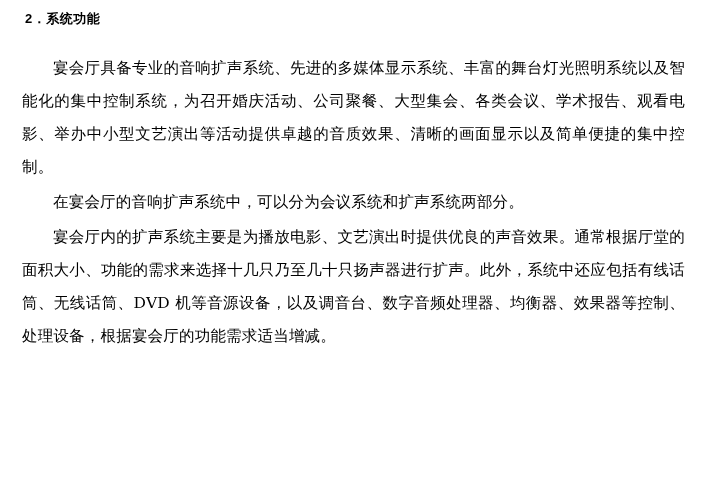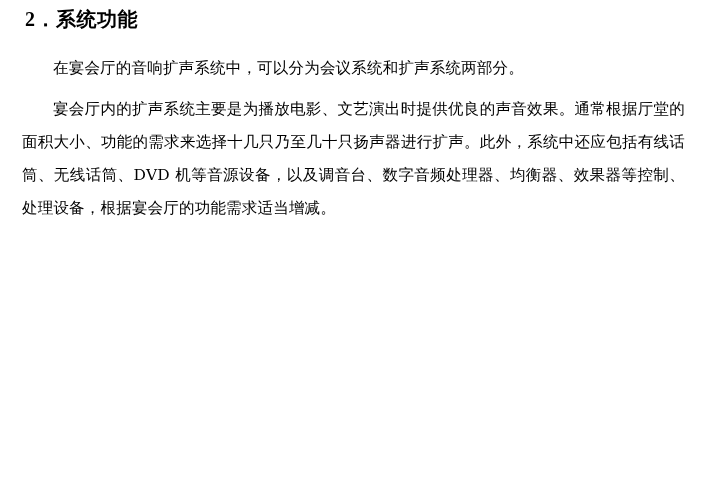--- a/index.html
+++ b/index.html
@@ -15,48 +15,49 @@
     color: #000000;
   }
   .page {
     position: relative;
     width: 711px;
     height: 477px;
     box-sizing: border-box;
     padding: 0 26px 0 22px;
   }
   .heading {
-    font-family: Liberation Serif, serif;
+    font-family: Liberation Sans, sans-serif;
     font-weight: bold;
-    font-size: 20px;
+    font-size: 13px;
     line-height: 22px;
     margin: 8px 0 0 3px;
     letter-spacing: 0.5px;
   }
   .body-block {
     margin-top: 22px;
   }
   p.para {
     margin: 0 0 0 0;
     font-size: 15.5px;
     line-height: 33px;
     text-align: justify;
     text-justify: inter-ideograph;
     text-indent: 2em;
     letter-spacing: 0.2px;
   }
   p.para + p.para {
-    margin-top: 8px;
+    margin-top: 2px;
   }
 </style>
 </head>
 <body>
 
 <div class="page">
 
   <div class="heading">2．系统功能</div>
 
   <div class="body-block">
+    <p class="para">宴会厅具备专业的音响扩声系统、先进的多媒体显示系统、丰富的舞台灯光照明系统以及智能化的集中控制系统，为召开婚庆活动、公司聚餐、大型集会、各类会议、学术报告、观看电影、举办中小型文艺演出等活动提供卓越的音质效果、清晰的画面显示以及简单便捷的集中控制。</p>
     <p class="para">在宴会厅的音响扩声系统中，可以分为会议系统和扩声系统两部分。</p>
     <p class="para">宴会厅内的扩声系统主要是为播放电影、文艺演出时提供优良的声音效果。通常根据厅堂的面积大小、功能的需求来选择十几只乃至几十只扬声器进行扩声。此外，系统中还应包括有线话筒、无线话筒、DVD 机等音源设备，以及调音台、数字音频处理器、均衡器、效果器等控制、处理设备，根据宴会厅的功能需求适当增减。</p>
   </div>
 
 </div>
 
 </body></html>

